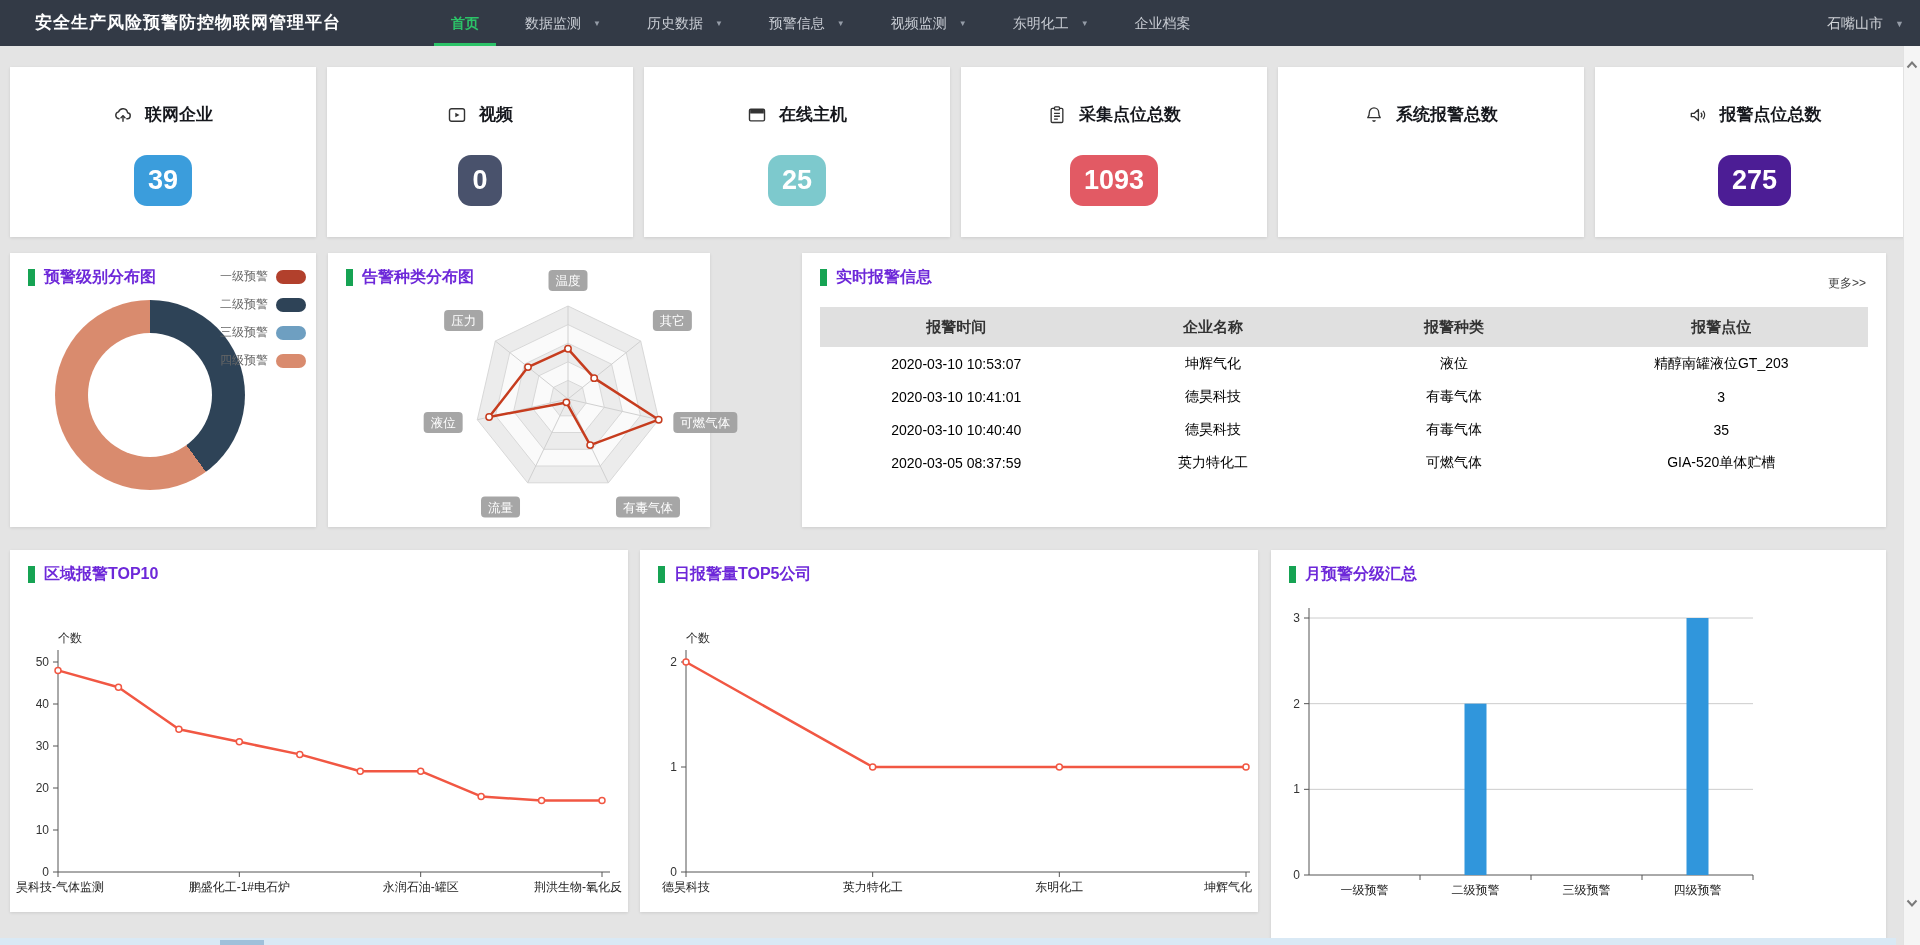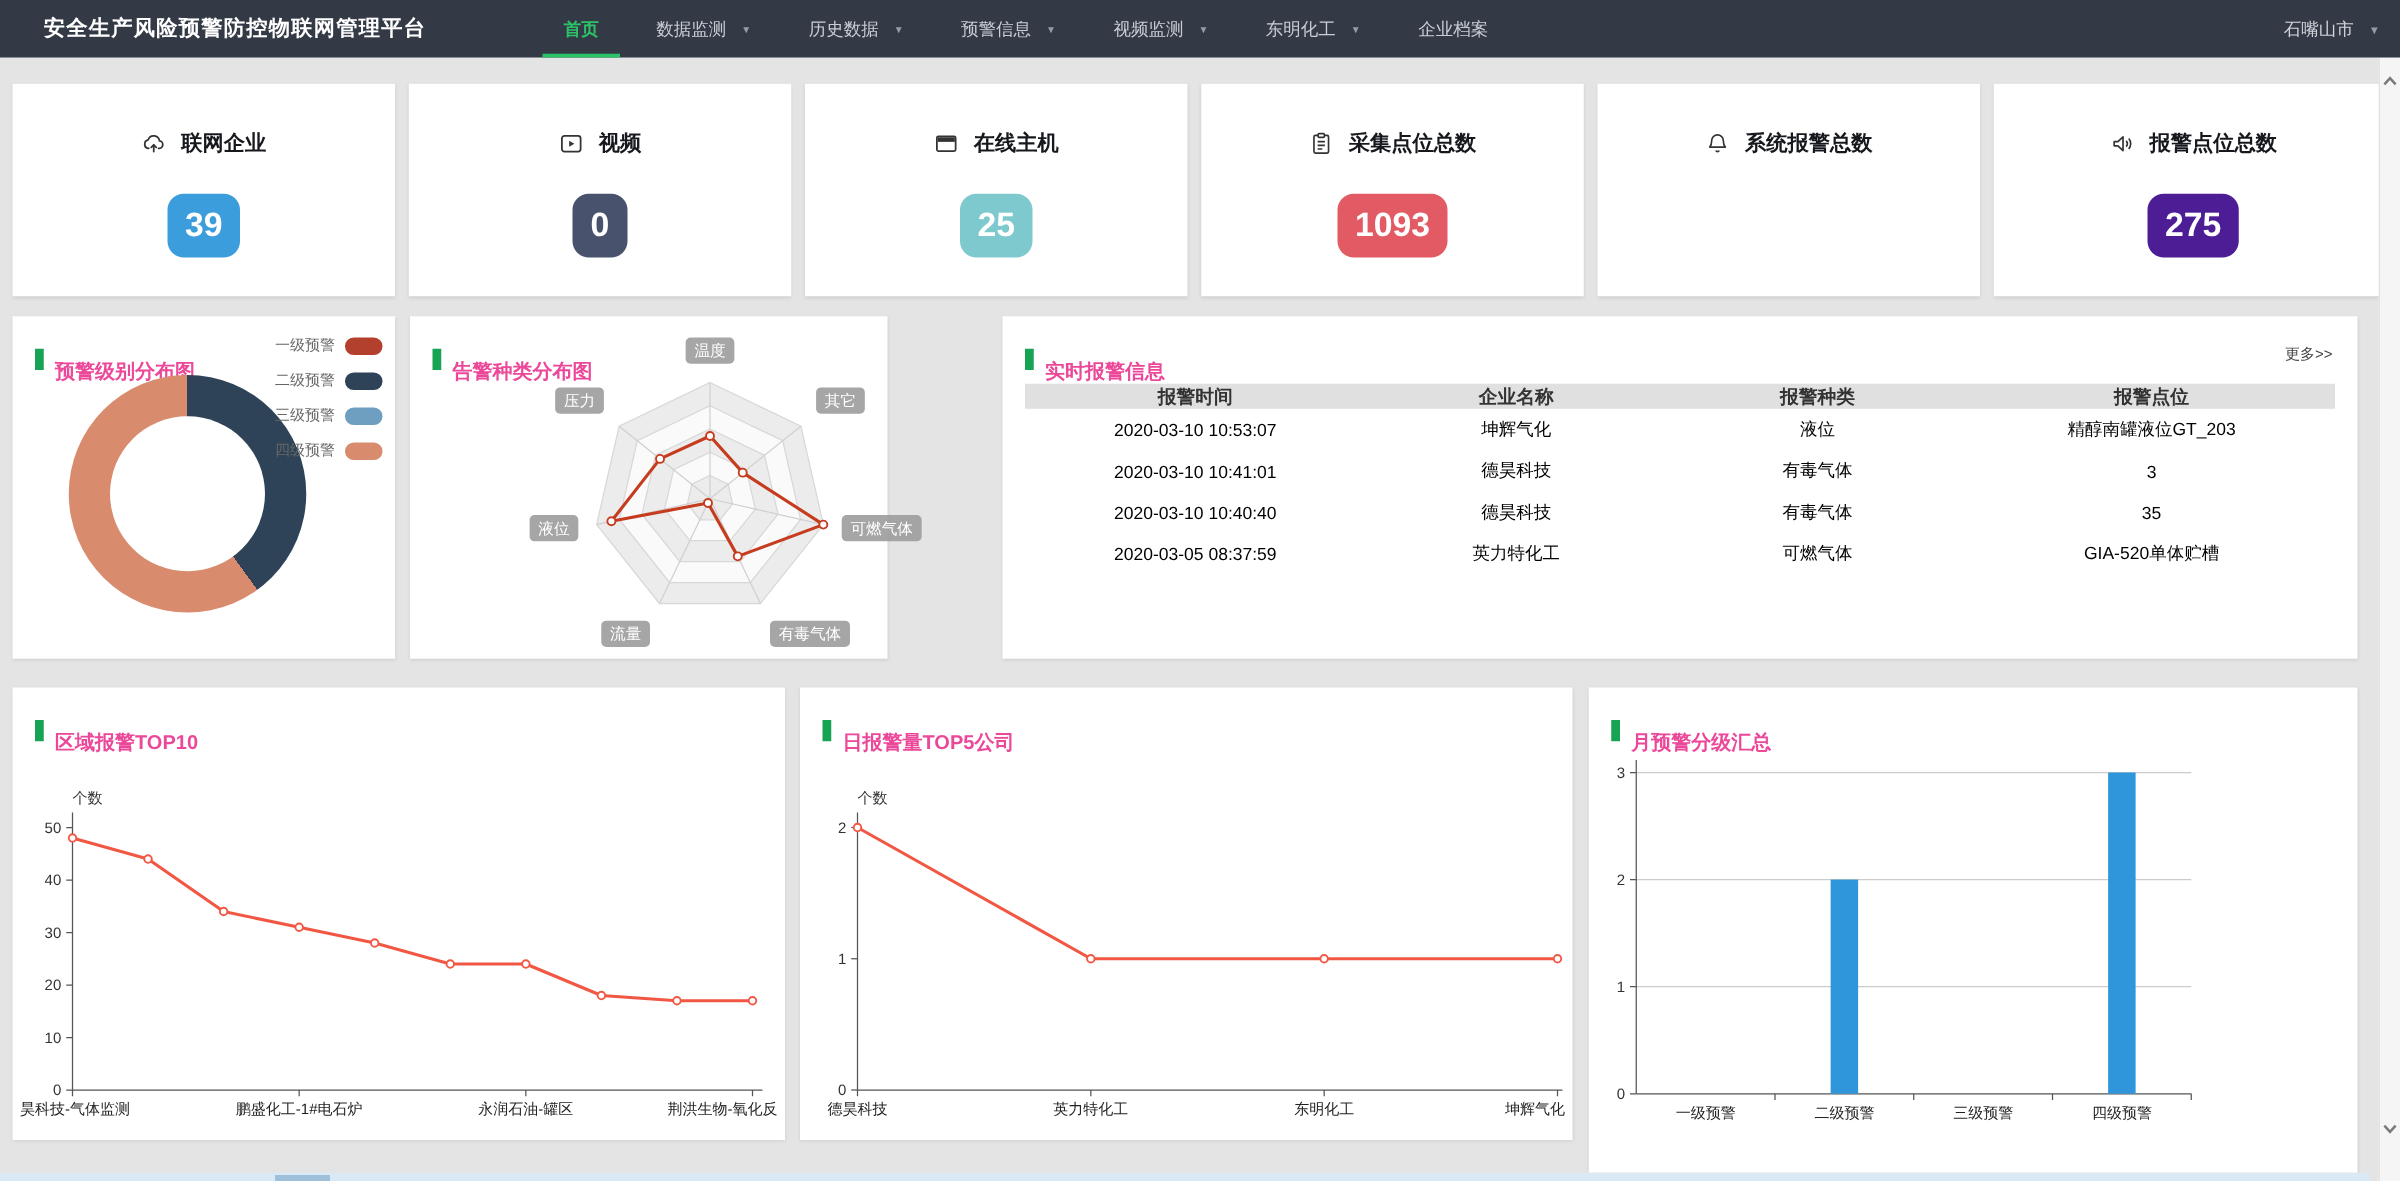--- a/index.html
+++ b/index.html
@@ -39,21 +39,21 @@
     font-size:17px; font-weight:bold; color:#16181d; }
   .stat-icon { width:20px; height:20px; display:inline-block; }
   .stat-icon svg { width:20px; height:20px; display:block; }
   .stat-badge-wrap { position:absolute; left:0; right:0; top:88px; text-align:center; }
   .stat-badge { display:inline-block; min-width:34px; padding:10px 14px;
     border-radius:13px; color:#fff; font-size:27px; font-weight:bold; }
 
   .panel-title { position:absolute; left:18px; top:14px; display:flex;
     align-items:center; gap:9px; }
   .green-bar { width:7px; height:17px; background:#16a353; display:inline-block; }
-  .title-text { font-size:16px; font-weight:bold; color:#ec4899;margin-top:20px; }
+  .title-text { font-size:16px; font-weight:bold; color:#6d28d9; }
 
   #panel-donut { left:10px; top:253px; width:306px; height:274px; }
   #panel-radar { left:328px; top:253px; width:382px; height:274px; }
   #panel-alarm { left:802px; top:253px; width:1084px; height:274px; }
   #panel-line-a { left:10px;  top:550px; width:618px; height:362px; }
   #panel-line-b { left:640px; top:550px; width:618px; height:362px; }
   #panel-bar   { left:1271px; top:550px; width:615px; height:390px; }
 
   
   .donut { position:absolute; left:45px; top:47px; width:190px; height:190px;
@@ -65,21 +65,21 @@
   .legend-label { font-size:12px; color:#666; }
   .legend-swatch { width:30px; height:14px; border-radius:7px; margin-left:8px;
     display:inline-block; }
 
   
   .more-link { position:absolute; right:20px; top:22px; font-size:12px;
     color:#444; cursor:pointer; }
   .alarm-table { position:absolute; left:18px; right:18px; top:54px; }
   .t-header, .t-row { display:grid; grid-template-columns:26% 23% 23% 28%;
     text-align:center; align-items:center; }
-  .t-header { height:20px; background:#e0e0e0; font-weight:bold;
+  .t-header { height:40px; background:#e0e0e0; font-weight:bold;
     font-size:15px; color:#333; }
   .t-row { height:33px; font-size:14px; color:#000; }
 
   
   .chart-svg { position:absolute; left:0; top:0; }
   svg text { font-family:"Liberation Sans","DejaVu Sans",sans-serif; }
 
   
   .scrollbar { position:absolute; left:1903px; top:46px; width:17px; height:899px;
     background:#f5f5f5; border-left:1px solid #e2e2e2; }

